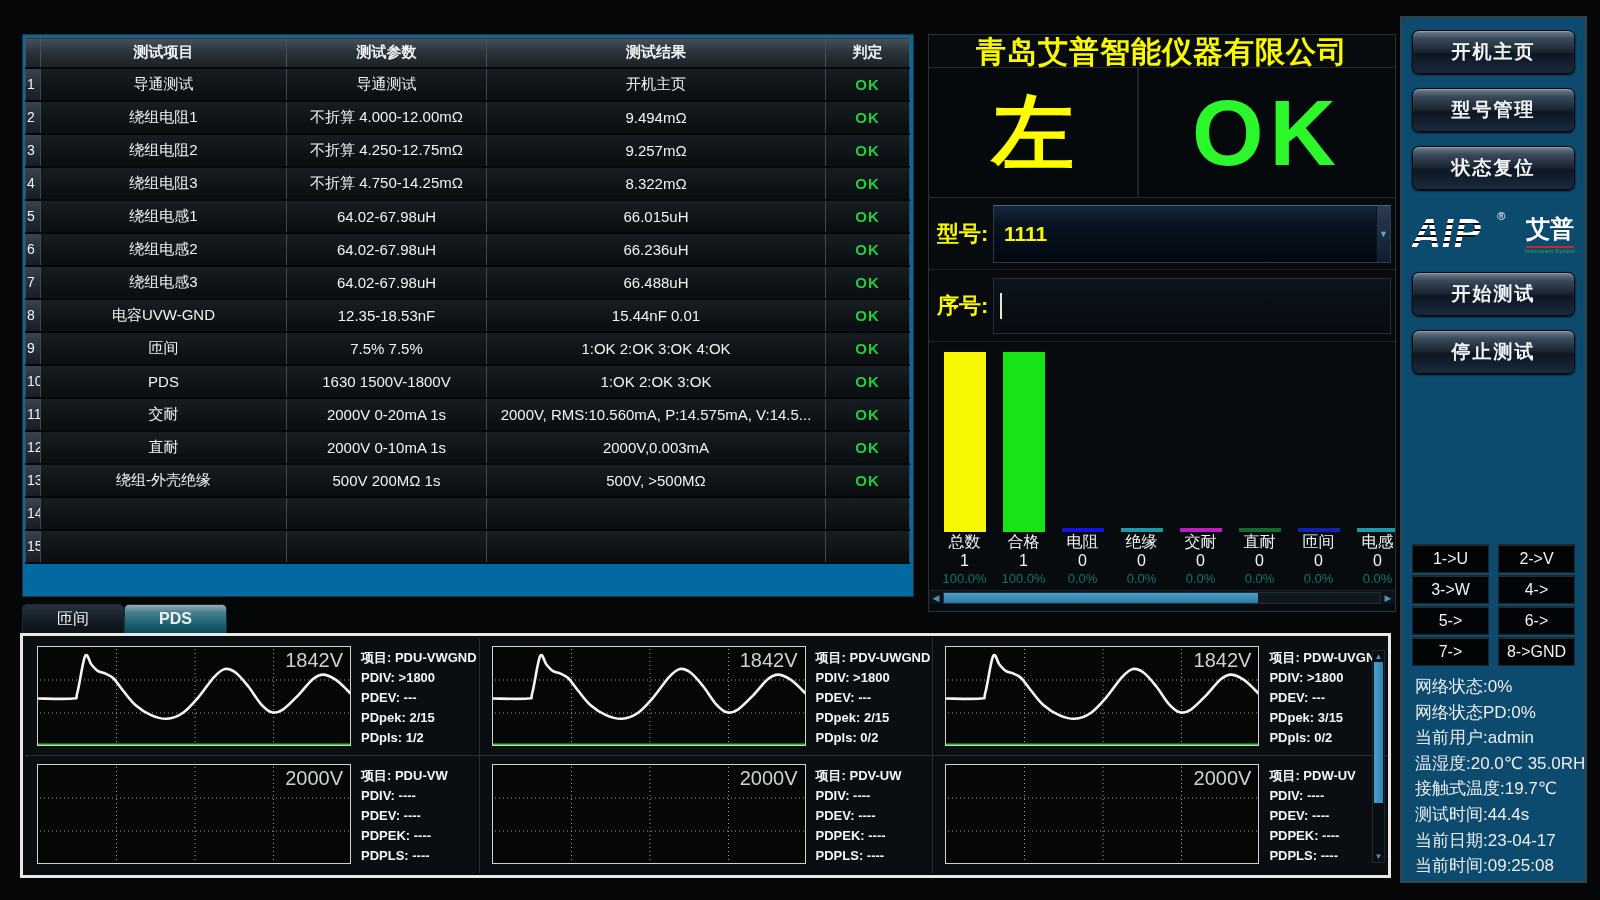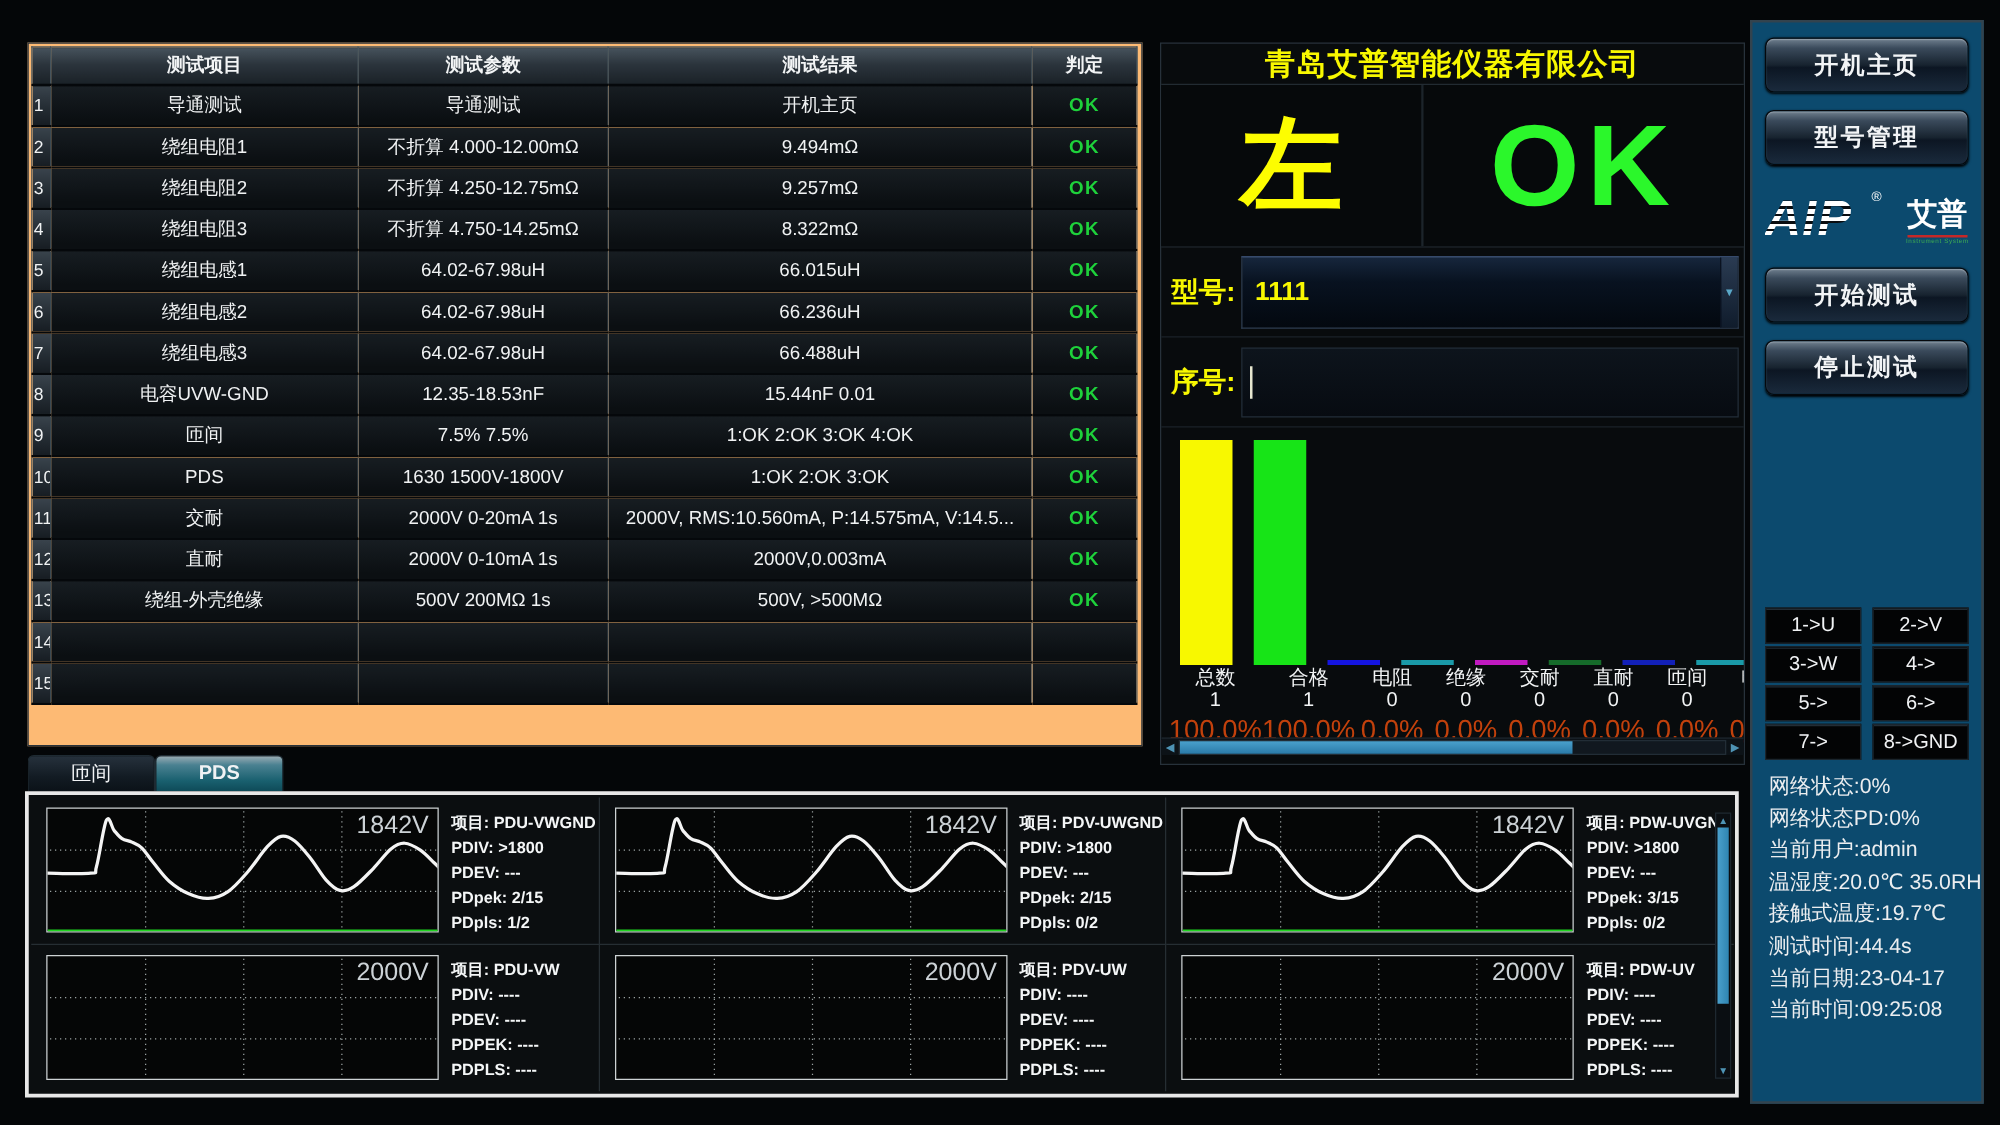--- a/index.html
+++ b/index.html
@@ -1,34 +1,34 @@
 <!DOCTYPE html>
 <html><head>
 <meta charset="utf-8">
 <style>
   * { margin:0; padding:0; box-sizing:border-box; }
   html,body { width:1600px; height:900px; overflow:hidden; background:#040608;
     font-family:"Liberation Sans","DejaVu Sans",sans-serif; color:#e8eaec; }
   .abs { position:absolute; }
 
   
-  #table-panel { left:22px; top:34px; width:892px; height:563px; border:1px solid #27313a; background:#fdba74; padding:2px; }
+  #table-panel { left:22px; top:34px; width:892px; height:563px; border:1px solid #27313a; background:#0369a1; padding:2px; }
   table { border-collapse:collapse; table-layout:fixed; width:884px; }
   col.c-num{width:15px;} col.c-item{width:246px;} col.c-param{width:200px;} col.c-result{width:339px;} col.c-judge{width:84px;}
   th { height:30px; background:linear-gradient(180deg,#46525c 0%,#2b343c 45%,#1a2127 100%);
        border:1px solid #46545c; border-bottom:2px solid #05080b; font-size:15px; font-weight:bold; color:#f2f4f5; }
   td { height:33px; background:linear-gradient(180deg,#171d22 0%,#0b0f12 85%);
        border-right:1px solid #3c4a52; border-left:1px solid #3c4a52; border-top:1px solid #3c4a52;
        border-bottom:2px solid #05080b; font-size:15px; text-align:center; color:#f0f2f3; overflow:hidden; white-space:nowrap; }
   td.num { background:linear-gradient(180deg,#39434c 0%,#232b32 60%,#171d23 100%); font-size:14px; text-align:left; padding-left:1px; }
   td.judge { color:#1ed13b; font-weight:bold; letter-spacing:1px; }
 
   
   #info-panel { left:928px; top:34px; width:468px; height:578px; border:1px solid #27313a; background:#080b0d; }
-  .ip-title { height:33px; line-height:33px; text-align:center; color:#f8f800; font-size:24px; font-weight:bold;
+  .ip-title { height:33px; line-height:33px; text-align:center; color:#f8f800; font-size:30px; font-weight:bold;
               border-bottom:1px solid #222b32; letter-spacing:1px; }
   .result-row { height:130px; display:flex; border-bottom:1px solid #222b32; }
   .station-box { width:210px; border-right:2px solid #1c242b; background:#06090b; display:flex; align-items:center; justify-content:center; }
   .verdict-box { flex:1; background:#06090b; display:flex; align-items:center; justify-content:center; }
   .station-text { color:#fdfd00; font-size:82px; font-weight:bold; line-height:1; }
   .verdict-text { color:#2bf72b; font-size:92px; font-weight:bold; letter-spacing:6px; line-height:1; }
   .field-row { height:72px; display:flex; align-items:center; border-bottom:1px solid #1a2228; padding:0 4px 0 8px; }
   .field-label { color:#f8f800; font-size:22px; font-weight:bold; width:56px; flex:0 0 56px; }
   .combo { position:relative; flex:1; height:58px; background:linear-gradient(180deg,#16263c 0%,#081220 35%,#03080f 100%);
            border:1px solid #2c3c50; border-top:1px solid #46608a; display:flex; align-items:center; }
@@ -41,21 +41,21 @@
   .caret { width:2px; height:26px; background:#e6e6cf; margin-left:6px; }
   
   .chart-zone { position:relative; height:262px; overflow:hidden; }
   .bars-row { display:flex; padding-left:6px; height:190px; align-items:flex-end; }
   .bar-col { flex:0 0 59px; display:flex; justify-content:center; align-items:flex-end; height:100%; }
   .bar { width:42px; }
   .labels-row { display:flex; padding-left:6px; border-bottom:2px solid #471114; }
   .lbl-col { flex:0 0 59px; text-align:center; }
   .bar-label { font-size:16px; color:#f2f4f5; height:20px; }
   .bar-count { font-size:16px; color:#f2f4f5; height:19px; }
-  .bar-pct { font-size:22px; color:#c2410c; height:21px; }
+  .bar-pct { font-size:13px; color:#0f766e; height:21px; }
   .h-scroll { position:absolute; bottom:0; left:0; right:0; height:14px; background:#0c1217; border-top:1px solid #1c262e; display:flex; align-items:center; }
   .h-arrow { width:14px; color:#4e93b4; font-size:9px; text-align:center; line-height:14px; }
   .h-track { flex:1; height:12px; background:#11181f; border:1px solid #222d36; position:relative; }
   .h-thumb { position:absolute; left:0; top:0; height:100%; width:72%; background:linear-gradient(180deg,#4aa0cc,#2a7aa8); }
 
   
   #sidebar { left:1400px; top:16px; width:187px; height:867px; border:2px solid #33434e; background:#0c4a6e; padding:12px 10px 0 10px; }
   .nav-btn { width:163px; height:44px; margin:0 auto 14px auto; border-radius:7px; border:1px solid #05080c;
              background:linear-gradient(180deg,#70808f 0%,#3a4a5b 18%,#17232f 50%,#0c1623 55%,#1a2a3c 100%);
              box-shadow:inset 0 1px 1px rgba(255,255,255,.28), 0 1px 2px #000;
@@ -360,20 +360,21 @@
     </div>
   </div>
 </div>
 
 <div id="sidebar" class="abs">
 
     <div class="nav-btn">开机主页</div>
 
     <div class="nav-btn">型号管理</div>
 
+    <div class="nav-btn">状态复位</div>
 
   <div class="logo-block">
     <span class="logo-aip">AIP</span>
     <span class="logo-reg">®</span>
     <span class="logo-cn-wrap">
       <span class="logo-cn">艾普</span>
       <span class="logo-sub">Instrument System</span>
     </span>
   </div>
 

